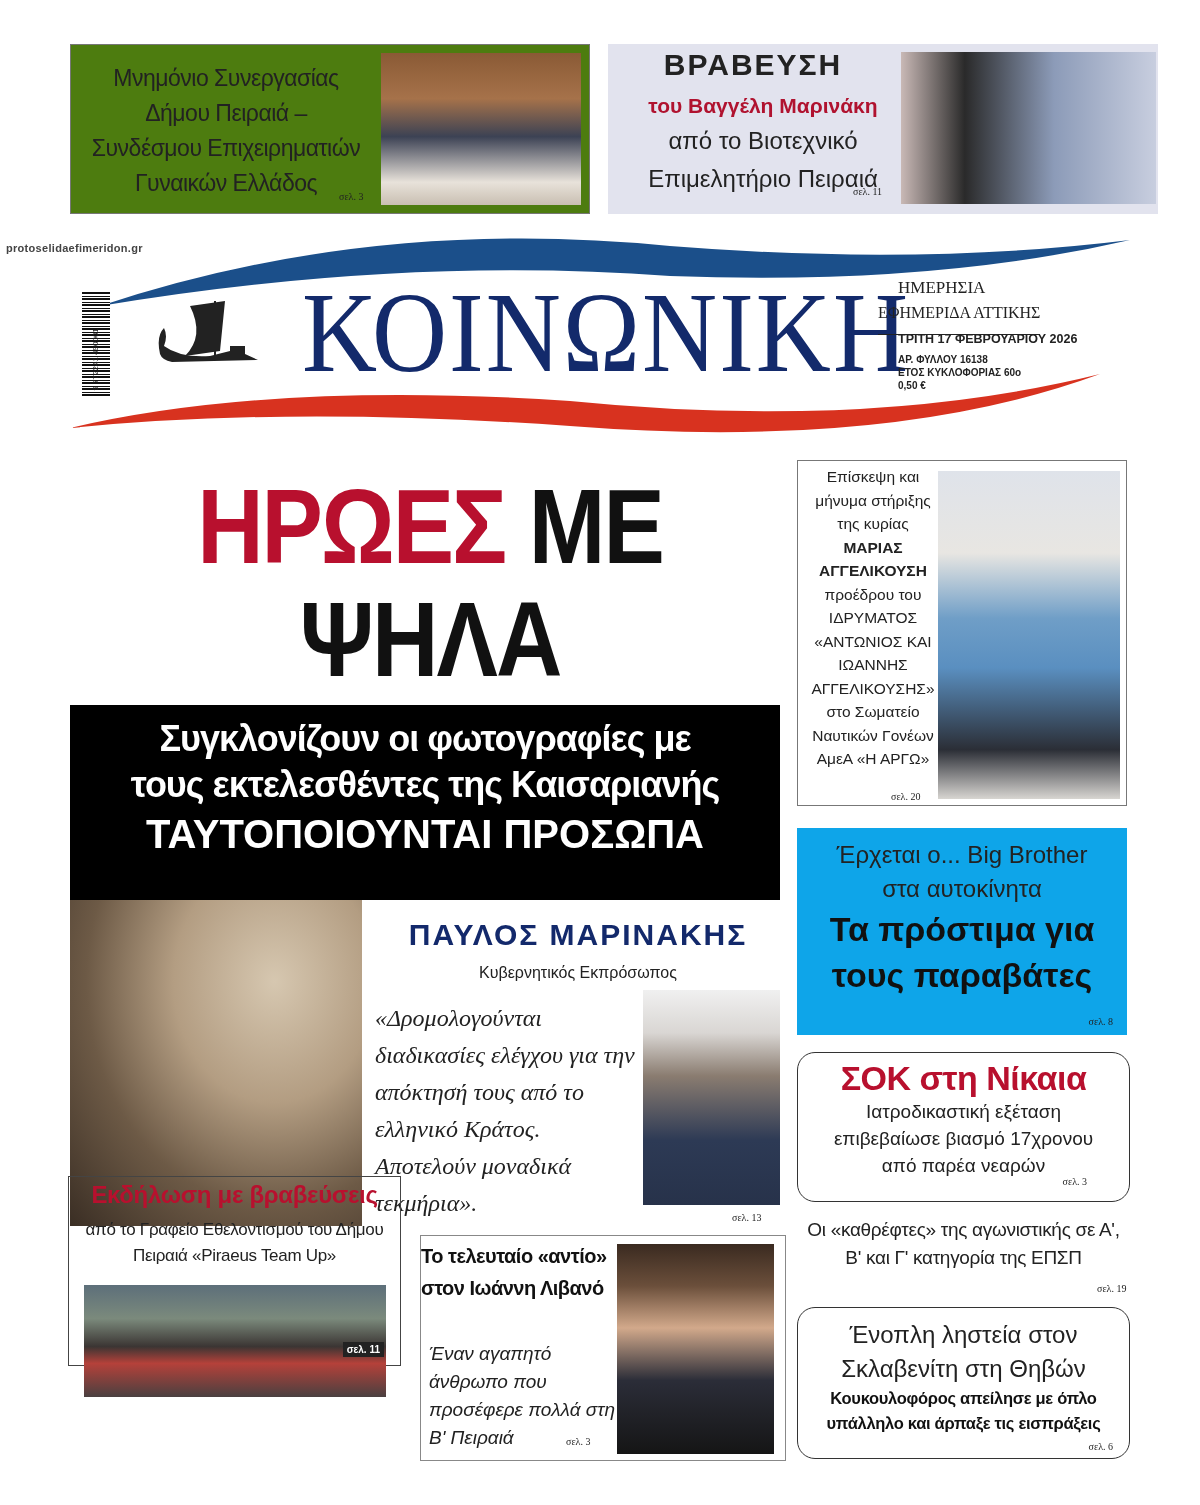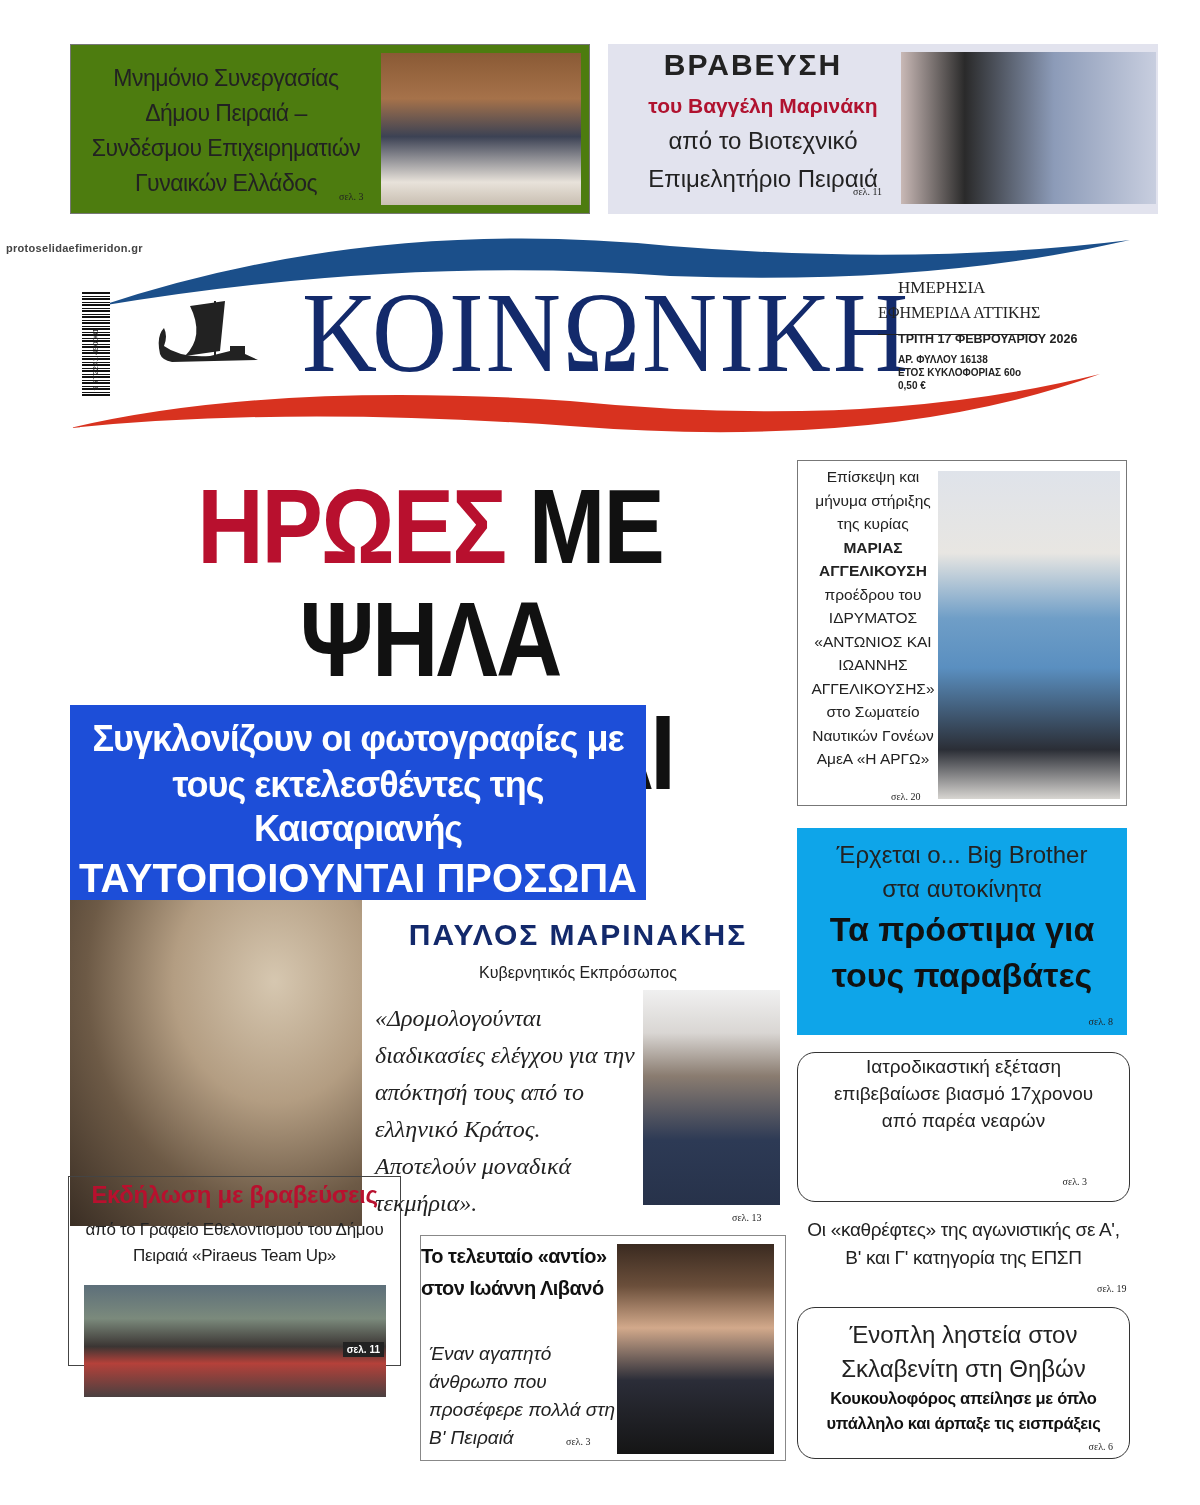--- a/index.html
+++ b/index.html
@@ -31,21 +31,21 @@
   #paper-title { position:absolute; left:232px; top:30px; font-family:"Liberation Serif", serif; font-size:104px; color:#132a6b; letter-spacing:2px; transform: scaleY(1.1); transform-origin: top left; }
   #tagline1 { position:absolute; left:828px; top:42px; font-family:"Liberation Serif", serif; font-size:17px; color:#222; }
   #tagline2 { position:absolute; left:808px; top:68px; font-family:"Liberation Serif", serif; font-size:16px; color:#222; border-bottom:1.5px solid #222; padding-bottom:12px; }
   #date { position:absolute; left:828px; top:96px; font-size:12.5px; font-weight:bold; color:#222; }
   .meta { position:absolute; left:828px; font-size:10px; color:#222; font-weight:bold; }
 
   
   #headline { left: 70px; top: 470px; width: 720px; text-align:center; font-family:"Liberation Sans", sans-serif; font-weight:bold; font-size:92px; line-height:98px; letter-spacing:-2px; color:#111; transform: scaleY(1.15); transform-origin: top center; }
   #headline .red { color:#b8102e; }
 
-  #subbox { left: 70px; top: 705px; width: 576px; height: 195px; background:#1d4ed8; color:#fff; text-align:center; font-weight:bold; }
+  #subbox { left: 70px; top: 705px; width: 710px; height: 195px; background:#000000; color:#fff; text-align:center; font-weight:bold; }
   #subbox .l1 { font-size:36px; line-height:48px; padding-top:10px; letter-spacing:-1px; }
   #subbox .l2 { font-size:36px; line-height:44px; letter-spacing:-1px; }
   #subbox .l3 { font-size:40px; line-height:54px; letter-spacing:0px; }
 
   #historic-photo { left: 70px; top: 900px; width: 292px; height: 326px; background: radial-gradient(ellipse at 70% 25%, #d6c7b0 0%, #b39d82 35%, #6d5a46 65%, #3a2e24 100%); }
 
   #marinakis-name { left: 378px; top: 918px; width: 400px; text-align:center; font-size:30px; font-weight:bold; letter-spacing:2px; color:#13296b; }
   #marinakis-role { left: 378px; top: 964px; width: 400px; text-align:center; font-size:16px; color:#222; }
   #quote { left: 375px; top: 1000px; width: 270px; font-family:"Liberation Serif", serif; font-style:italic; font-size:24px; line-height:37px; color:#222; }
   #marinakis-photo { left: 643px; top: 990px; width: 137px; height: 215px; background: linear-gradient(180deg,#f0f0f0 0%,#d9d6d3 20%,#8a7c70 40%,#2d3a55 70%,#27324a 100%); }
@@ -166,20 +166,21 @@
 </div>
 
 <div id="teaser-bigbro" class="abs">
   <div class="l1">Έρχεται ο... Big Brother</div>
   <div class="l1" style="padding-top:0">στα αυτοκίνητα</div>
   <div class="l2">Τα πρόστιμα για τους παραβάτες</div>
   <span class="sel">σελ. 8</span>
 </div>
 
 <div id="teaser-nikaia" class="abs">
+  <div class="t1">ΣΟΚ στη Νίκαια</div>
   <div class="t2" style="padding:0 18px">Ιατροδικαστική εξέταση επιβεβαίωσε βιασμό 17χρονου από παρέα νεαρών</div>
   <span class="sel">σελ. 3</span>
 </div>
 
 <div id="teaser-mirrors" class="abs">Οι «καθρέφτες» της αγωνιστικής σε Α', Β' και Γ' κατηγορία της ΕΠΣΠ</div>
 <div id="sel-19" class="abs sel">σελ. 19</div>
 
 <div id="teaser-robbery" class="abs">
   <div class="t1" style="padding:0 16px">Ένοπλη ληστεία στον Σκλαβενίτη στη Θηβών</div>
   <div class="t2" style="padding:0 6px">Κουκουλοφόρος απείλησε με όπλο υπάλληλο και άρπαξε τις εισπράξεις</div>

